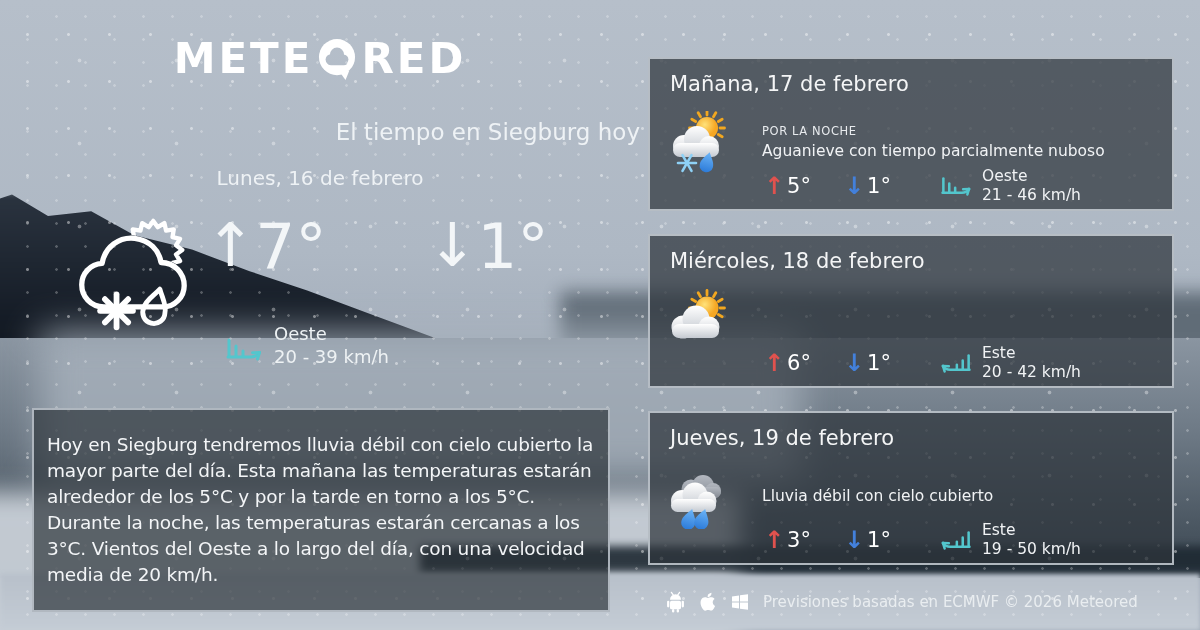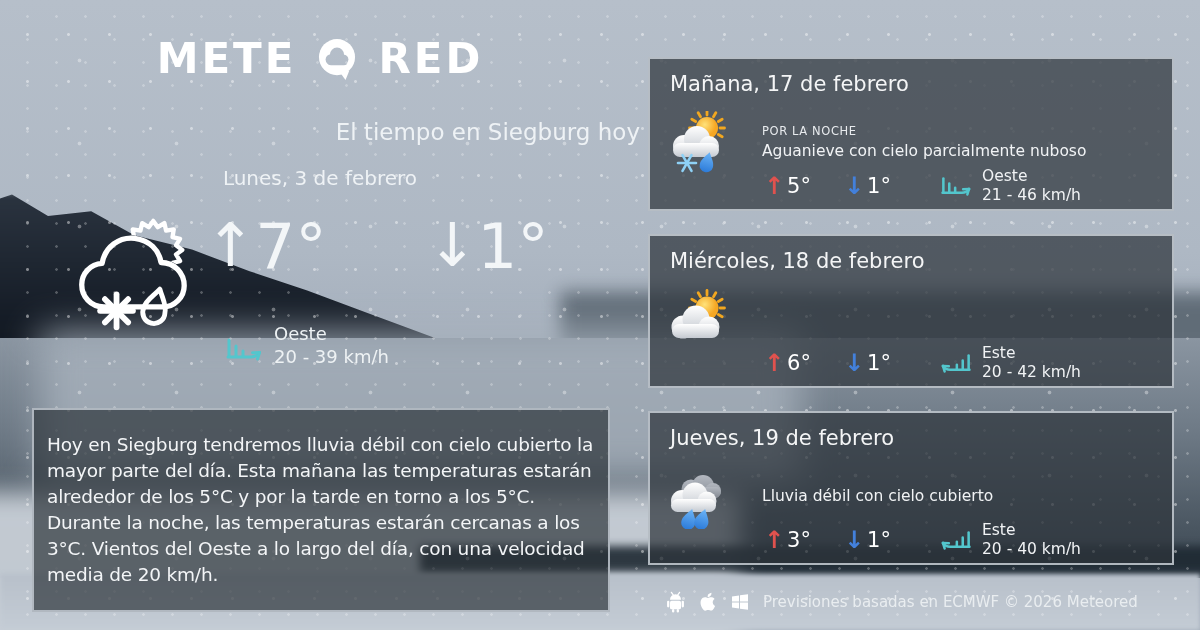--- a/index.html
+++ b/index.html
@@ -26,21 +26,21 @@
   .bg-snow-left{position:absolute;left:-60px;top:492px;width:800px;height:170px;background:#c9d0d8;filter:blur(12px);opacity:.95;}
   .bg-darkband{position:absolute;left:420px;top:546px;width:800px;height:26px;background:#1e2932;filter:blur(4px);opacity:.9;}
   .bg-bottom{position:absolute;left:0;top:574px;width:1200px;height:56px;background:linear-gradient(180deg,#b8c0ca,#c4ccd5);filter:blur(2px);}
   .bg-snowdots{position:absolute;inset:0;opacity:.5;
     background-image:
       radial-gradient(circle,rgba(255,255,255,.85) 1px,transparent 1.9px),
       radial-gradient(circle,rgba(255,255,255,.5) 1px,transparent 1.6px),
       radial-gradient(circle,rgba(255,255,255,.7) 1.4px,transparent 2.3px);
     background-size:41px 47px,29px 23px,97px 83px;
     background-position:7px 11px,13px 5px,31px 19px;}
-  .brand{position:absolute;left:0;top:38px;width:640px;display:flex;justify-content:center;align-items:center;gap:21px;}
+  .brand{position:absolute;left:0;top:38px;width:640px;display:flex;justify-content:center;align-items:center;gap:4px;}
   .brand-word{font-size:42px;font-weight:bold;color:#fff;letter-spacing:3px;line-height:1;}
   .brand-bubble{width:38px;height:42px;margin:0 1px;}
   .page-title{position:absolute;left:0;top:119px;width:640px;text-align:right;color:#eef2f5;font-size:23px;}
   .page-date{position:absolute;left:0;top:166px;width:640px;text-align:center;color:#eef2f5;font-size:20px;}
 
   .main-icon{position:absolute;left:74px;top:216px;width:116px;height:120px;}
 
   .big-temps{position:absolute;left:205px;top:212px;display:flex;gap:100px;color:var(--text);}
   .big-temp{font-size:63px;line-height:1.1;display:flex;align-items:flex-start;}
   .big-temp .arr{font-size:60px;}
@@ -108,21 +108,21 @@
         </g>
       </mask>
     </defs>
     <circle cx="20" cy="20" r="19" fill="#fff" mask="url(#bubbleHole)"></circle>
     <path d="M23,36 L29,44 L33,34 Z" fill="#fff"></path>
   </svg>
   <span class="brand-word">RED</span>
 </div>
 
 <div class="page-title">El tiempo en Siegburg hoy</div>
-<div class="page-date">Lunes, 3 de febrero</div>
+<div class="page-date">Lunes, 16 de febrero</div>
 
 <svg class="main-icon" viewBox="0 0 120 122" fill="none" stroke="#fff" stroke-linejoin="round" stroke-linecap="round">
   <defs>
     <mask id="cloudMask">
       <rect width="120" height="122" fill="#fff"></rect>
       <path d="M31,93 C17,93 8,82 8,70 C8,58 17,49 29,48 C32,31 47,20 63,22 C78,24 88,34 90,47 C104,47 114,58 114,71 C114,83 104,93 92,93 Z" fill="#000" stroke="#000" stroke-width="6"></path>
     </mask>
   </defs>
   <g mask="url(#cloudMask)">
     <path stroke-width="4.5" d="M112,34 L105.5,38.7 L109.7,45.5 L101.9,47.3 L103.2,55.2 L95.3,53.9 L93.5,61.7 L86.7,57.5 L82,64 L77.3,57.5 L70.5,61.7 L68.7,53.9 L60.8,55.2 L62.1,47.3 L54.3,45.5 L58.5,38.7 L52,34 L58.5,29.3 L54.3,22.5 L62.1,20.7 L60.8,12.8 L68.7,14.1 L70.5,6.3 L77.3,10.5 L82,4 L86.7,10.5 L93.5,6.3 L95.3,14.1 L103.2,12.8 L101.9,20.7 L109.7,22.5 L105.5,29.3 Z"></path>
@@ -220,21 +220,21 @@
       <path d="M13,52 L31,52"></path>
         <path d="M17.5,44.2 L26.5,59.8"></path>
         <path d="M17.5,59.8 L26.5,44.2"></path>
     </g>
     <g transform="translate(42,52) rotate(14)">
         <use href="#smallDrop" transform="scale(1.3)"></use>
       </g>
   </svg>
   <div class="card-text">
     <div class="card-period">POR LA NOCHE</div>
-    <div class="card-cond">Aguanieve con cielo parcialmente nuboso</div>
+    <div class="card-cond">Aguanieve con tiempo parcialmente nuboso</div>
   </div>
   <div class="card-row">
     <div class="t-group hi">
       <span class="arr">↑</span>
       <span class="val">5°</span>
     </div>
     <div class="t-group lo">
       <span class="arr">↓</span>
       <span class="val">1°</span>
     </div>
@@ -334,21 +334,21 @@
       <svg class="wind-glyph mirror" width="32" height="24" viewBox="0 0 38 28" fill="none" stroke="#53c6cd" stroke-width="3" stroke-linecap="round">
         <path d="M4,5 L4,21"></path>
           <path d="M11,11 L11,21"></path>
           <path d="M18,16 L18,21"></path>
         <path d="M3,22 L26,22 C30,22 32.5,20.5 34.5,17.5"></path>
         <path d="M34.5,17.5 L27.5,17.8"></path>
           <path d="M34.5,17.5 L32.5,24"></path>
       </svg>
       <div class="wtxt">
         <div>Este</div>
-        <div>20 - 40 km/h</div>
+        <div>19 - 50 km/h</div>
       </div>
     </div>
   </div>
 </div>
 
 <div class="footer">
   <div class="plat">
     <svg width="19" height="22" viewBox="0 0 20 24" fill="#fff">
       <path d="M5.5,1.5 L7.5,4.2 M14.5,1.5 L12.5,4.2" stroke="#fff" stroke-width="1.4" stroke-linecap="round"></path>
       <path d="M4,9.5 a6,6 0 0 1 12,0 Z"></path>

